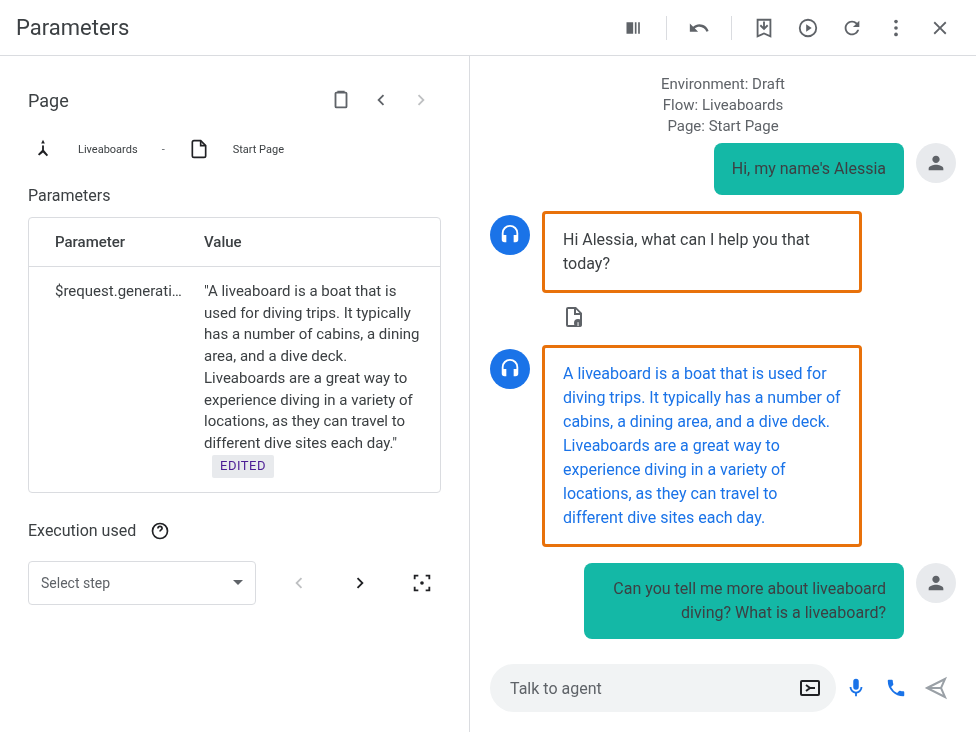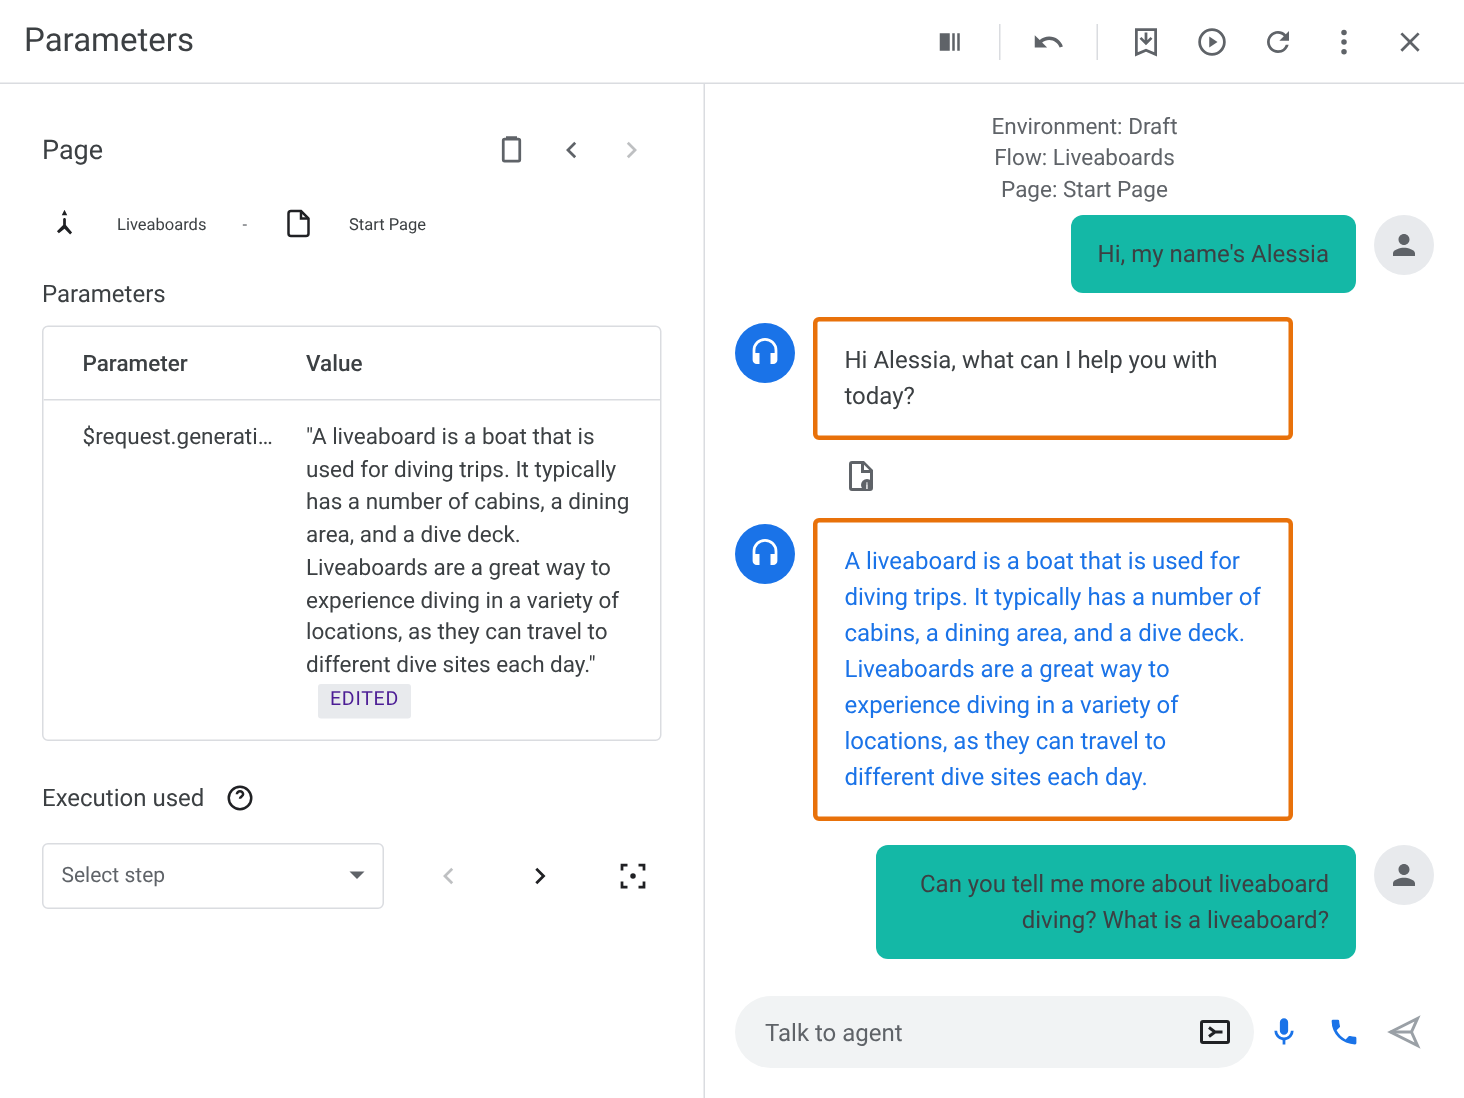--- a/index.html
+++ b/index.html
@@ -362,21 +362,21 @@
               </svg>
           </div>
         </div>
 
         <div class="msg-row">
           <div class="avatar-agent">
             <svg width="22" height="22" viewBox="0 0 24 24" fill="#fff">
                 <path d="M12 1a9 9 0 00-9 9v7a3 3 0 003 3h2v-8H5v-2a7 7 0 1114 0v2h-3v8h2a3 3 0 003-3v-7a9 9 0 00-9-9z"></path>
               </svg>
           </div>
-          <div class="bubble agent">Hi Alessia, what can I help you with today?</div>
+          <div class="bubble agent">Hi Alessia, what can I help you that today?</div>
         </div>
 
         <div class="doc-icon-row">
           <svg width="24" height="24" viewBox="0 0 24 24" fill="#5f6368">
               <path d="M14 2H6a2 2 0 00-2 2v16a2 2 0 002 2h12a2 2 0 002-2V8l-6-6zm0 2.5L17.5 8H14V4.5zM6 4h6v6h6v10H6V4z"></path>
               <circle cx="16" cy="18" r="4" fill="#5f6368"></circle>
               <text x="16" y="20.5" font-size="6" fill="#fff" text-anchor="middle" font-weight="bold">i</text>
             </svg>
         </div>
 

